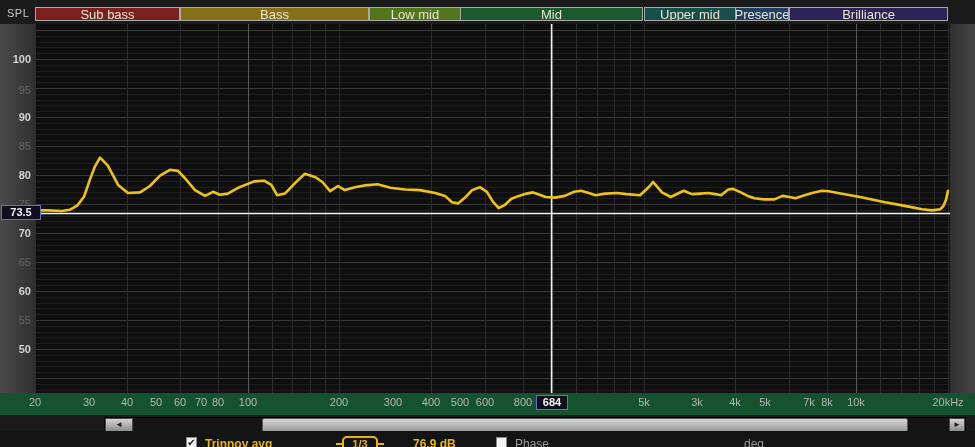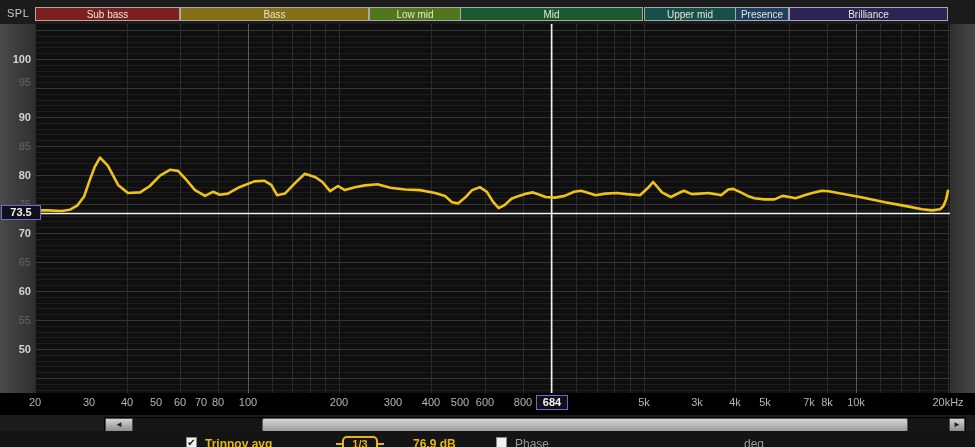--- a/index.html
+++ b/index.html
@@ -9,35 +9,35 @@
     font-family:"Liberation Sans","DejaVu Sans",sans-serif;
     -webkit-font-smoothing:antialiased;
   }
   .abs{position:absolute;}
   
   #spl-title{left:7px;top:7px;font-size:11px;color:#c9c9c9;letter-spacing:.5px;}
   #bandbar{left:35px;top:7px;width:921px;height:14px;}
   .band{
     position:absolute;top:0;height:12px;border:1px solid #a9a9a9;
     display:flex;align-items:center;justify-content:center;
-    font-size:10px;color:#e9e5d2;white-space:nowrap;overflow:hidden;
+    font-size:13px;color:#e9e5d2;white-space:nowrap;overflow:hidden;
     box-sizing:content-box;
   }
   
   #plot-wrap{left:35px;top:24px;width:915px;height:369px;background:#0f0f0f;}
   #leftmargin{left:0;top:24px;width:35px;height:369px;
     background:linear-gradient(to right,#4a4a4a,#2f2f2f);}
   #rightmargin{left:950px;top:24px;width:25px;height:369px;
     background:linear-gradient(to left,#454545,#303030);}
   .ytick{position:absolute;right:4px;width:30px;height:12px;line-height:12px;
     text-align:right;font-size:11px;}
   .ytick.major{color:#d2d2d2;font-weight:bold;}
   .ytick.minor{color:#646464;}
   
-  #xaxis{left:0;top:393px;width:975px;height:22px;background:#000000;}
+  #xaxis{left:0;top:393px;width:975px;height:22px;background:#14532d;}
   .xtick{position:absolute;top:3px;width:44px;text-align:center;
     font-size:11px;color:#b5b5b5;white-space:nowrap;}
   
   .cursor-box{
     position:absolute;background:#10101c;border:1px solid #6e6ec8;
     color:#f2f2f2;font-size:11px;font-weight:bold;text-align:center;
     padding:0 2px;line-height:13px;height:13px;z-index:6;
   }
   #spl-cursor{left:1px;top:205px;width:34px;}
   #freq-cursor{top:395px;width:26px;}
@@ -88,21 +88,21 @@
     <div class="band" style="left: 145px; width: 187px; background: rgb(133, 112, 24);">Bass</div>
     <div class="band" style="left: 334px; width: 90px; background: rgb(82, 118, 27);">Low mid</div>
     <div class="band" style="left: 425px; width: 181px; background: rgb(27, 90, 47);">Mid</div>
     <div class="band" style="left: 609px; width: 90px; background: rgb(23, 80, 74);">Upper mid</div>
     <div class="band" style="left: 700px; width: 52px; background: rgb(32, 63, 99);">Presence</div>
     <div class="band" style="left: 754px; width: 157px; background: rgb(45, 35, 87);">Brilliance</div>
   </div>
 
 <div class="abs" id="leftmargin">
     <div class="ytick major" style="top: 29px;">100</div>
-    <div class="ytick minor" style="top: 52px;">95</div>
+    <div class="ytick minor" style="top: 60px;">95</div>
     <div class="ytick major" style="top: 87px;">90</div>
     <div class="ytick minor" style="top: 116px;">85</div>
     <div class="ytick major" style="top: 145px;">80</div>
     <div class="ytick minor" style="top: 174px; margin-left: 28px;">75</div>
     <div class="ytick major" style="top: 203px;">70</div>
     <div class="ytick minor" style="top: 232px; margin-left: 44px;">65</div>
     <div class="ytick major" style="top: 261px;">60</div>
     <div class="ytick minor" style="top: 290px;">55</div>
     <div class="ytick major" style="top: 319px;">50</div>
   </div>

